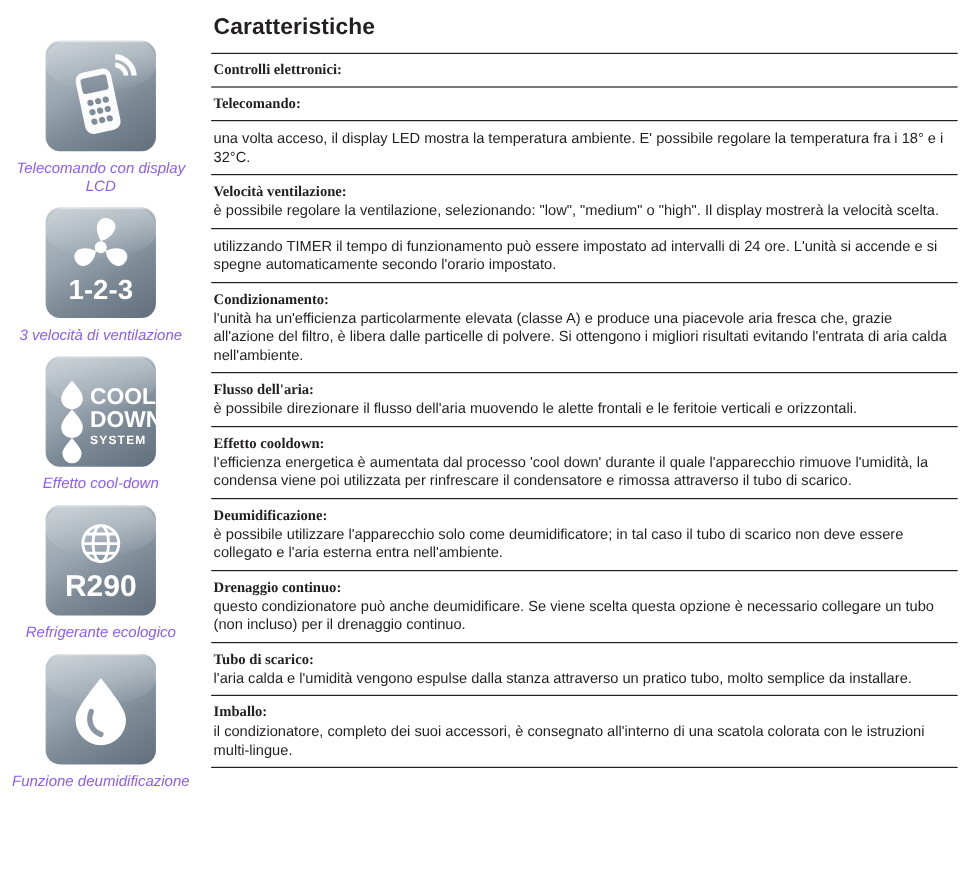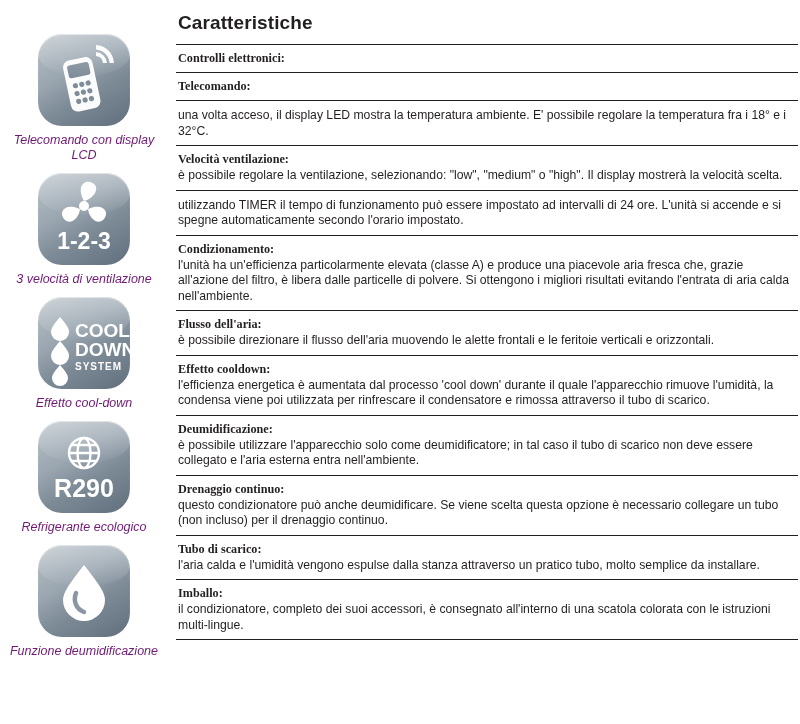--- a/index.html
+++ b/index.html
@@ -29,40 +29,40 @@
   }
   .icon-block {
     width: 168px;
     text-align: center;
     margin-bottom: 10px;
   }
   .icon-tile {
     width: 92px;
     height: 92px;
     margin: 0 auto;
-    border-radius: 24px;
+    border-radius: 12px;
     background: linear-gradient(150deg, #b9c2c9 0%, #9aa6b0 38%, #7d8b97 62%, #616f7d 100%);
     box-shadow: inset 0 1px 1px rgba(255,255,255,0.55);
     position: relative;
     overflow: hidden;
   }
   .icon-tile::after {
     content: "";
     position: absolute;
     left: 0; top: 0; right: 0;
     height: 46%;
     background: linear-gradient(180deg, rgba(255,255,255,0.30), rgba(255,255,255,0.02));
     border-radius: 20px 20px 60% 60%;
     pointer-events: none;
   }
   .icon-caption {
     font-style: italic;
     font-size: 12.5px;
     line-height: 15px;
-    color: #701a75;
+    color: #8b5cf6;
     margin-top: 7px;
     padding: 0 6px;
   }
   .tile-svg { display: block; width: 92px; height: 92px; }
 
   
   .content {
     flex: 1 1 auto;
     padding: 8px 2px 0 8px;
     box-sizing: border-box;

